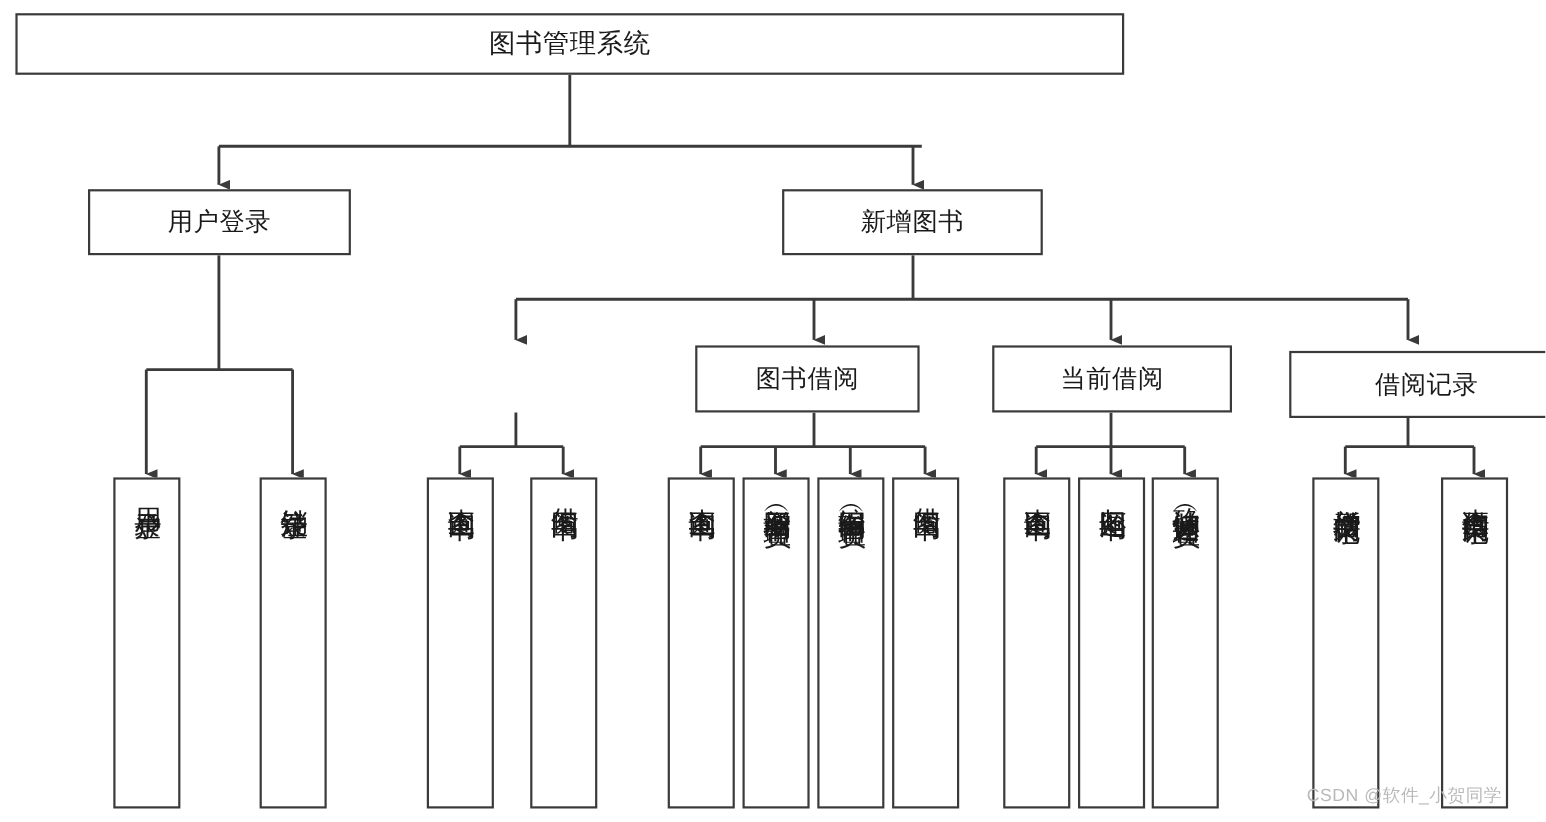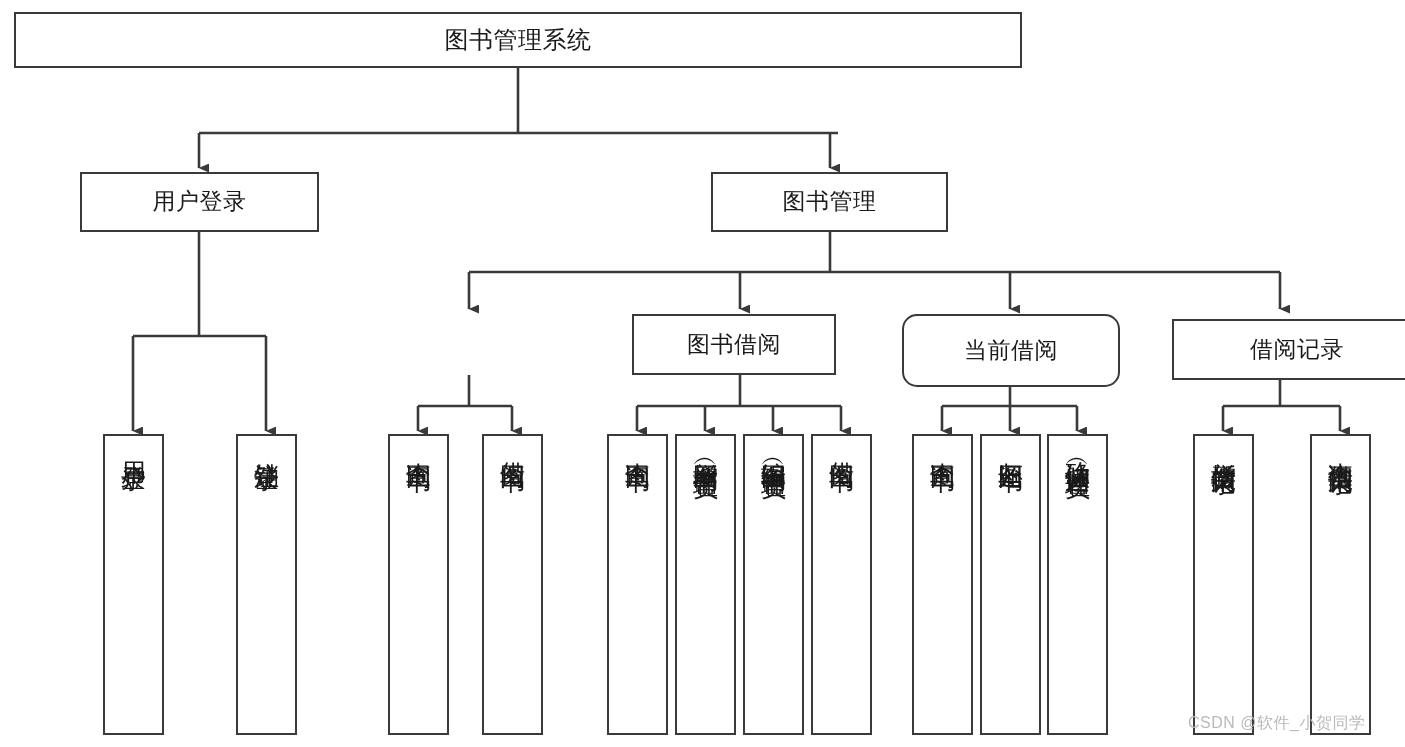--- a/index.html
+++ b/index.html
@@ -132,27 +132,27 @@
   </svg>
 
   <div class="node h root" style="left:14px; top:12px; width:1008px; height:56px;">
     <span class="node-label">图书管理系统</span>
   </div>
 
   <div class="node h" style="left:80px; top:172px; width:239px; height:60px;">
     <span class="node-label">用户登录</span>
   </div>
   <div class="node h" style="left:711px; top:172px; width:237px; height:60px;">
-    <span class="node-label">图书管理</span>
+    <span class="node-label">新增图书</span>
   </div>
 
   <div class="node h" style="left:632px; top:314px; width:204px; height:61px;">
     <span class="node-label">图书借阅</span>
   </div>
-  <div class="node h" style="left:902px; top:314px; width:218px; height:73px;border-radius:15px;">
+  <div class="node h" style="left:902px; top:314px; width:218px; height:61px;">
     <span class="node-label">当前借阅</span>
   </div>
   <div class="node h" style="left:1172px; top:319px; width:250px; height:61px;">
     <span class="node-label">借阅记录</span>
   </div>
 
   <div class="node v" style="left:103px; top:434px; width:61px; height:301px;">
     <span class="node-label">用户登录</span>
   </div>
   <div class="node v" style="left:236px; top:434px; width:61px; height:301px;">

